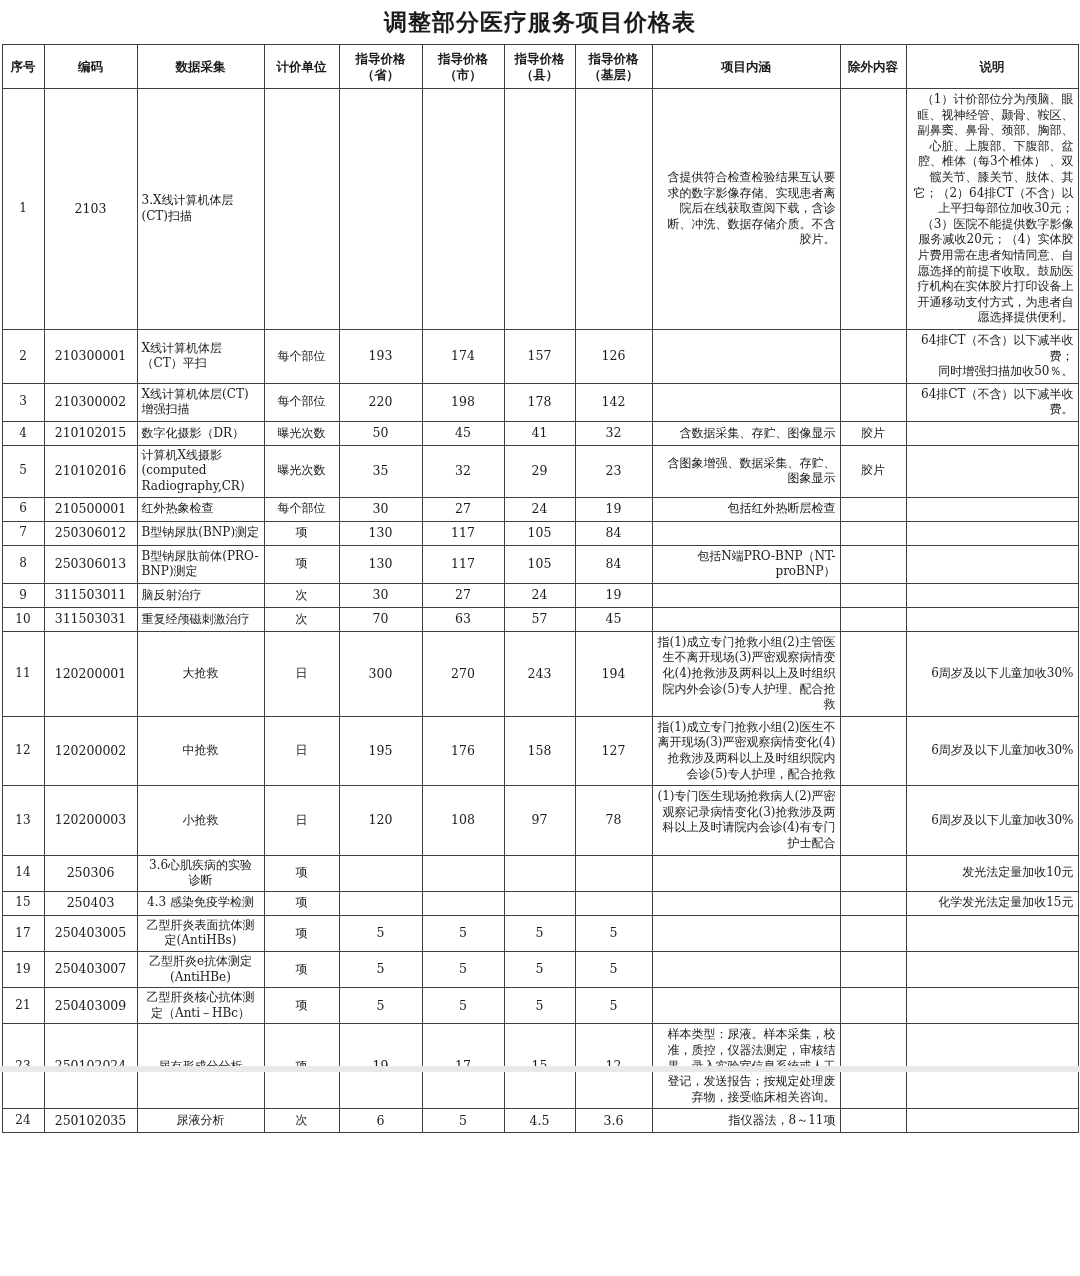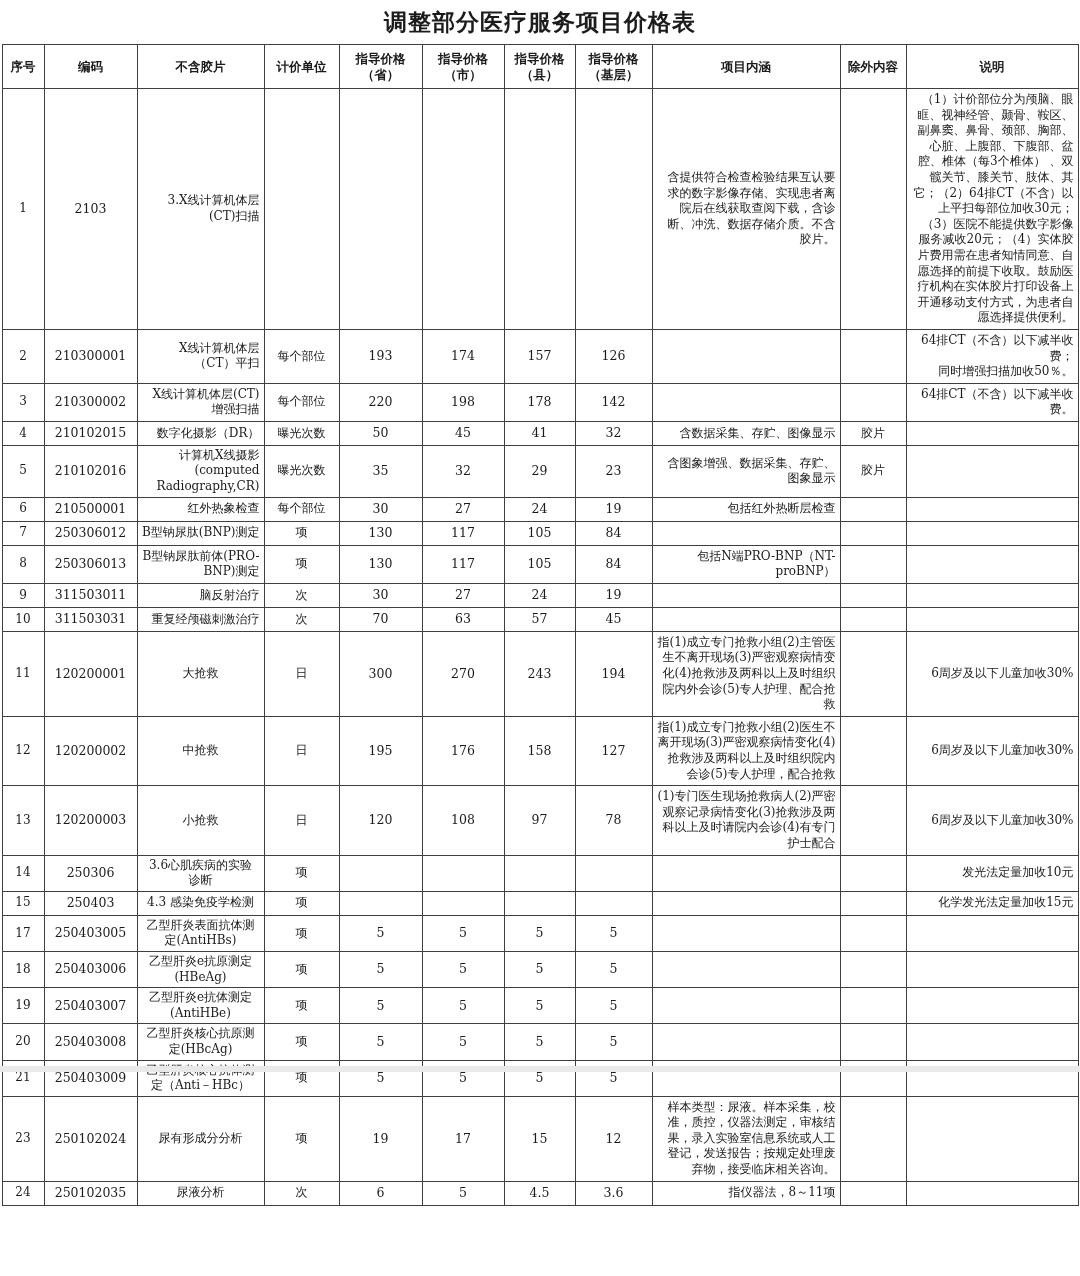--- a/index.html
+++ b/index.html
@@ -46,21 +46,21 @@
     font-size:12px;
     line-height:1.3;
     padding:2px 3px;
     height:24px;
     text-align:center;
     white-space:pre-line;
   }
   td.c-name{padding:2px 4px;}
   
   tbody tr .c-name{}
-  tbody tr:nth-child(-n+10) .c-name{text-align:right;}
+  tbody tr:nth-child(-n+10) .c-name{text-align:left;}
   td.c-content,td.c-note{text-align:right;padding:3px 4px;}
   td.c-price,td.c-code{font-size:12.5px;}
   .bottom-edge{
     position:absolute;left:0;bottom:0;width:1080px;height:6px;
     background:var(--c-edge);
   }
 </style>
 </head>
 <body>
 
@@ -78,21 +78,21 @@
       <col style="width:71px">
       <col style="width:77px">
       <col style="width:188px">
       <col style="width:66px">
       <col style="width:172px">
     </colgroup>
     <thead>
       <tr>
           <th class="hcell">序号</th>
           <th class="hcell">编码</th>
-          <th class="hcell">不含胶片</th>
+          <th class="hcell">数据采集</th>
           <th class="hcell">计价单位</th>
           <th class="hcell">指导价格
 （省）</th>
           <th class="hcell">指导价格
 （市）</th>
           <th class="hcell">指导价格
 （县）</th>
           <th class="hcell">指导价格
 （基层）</th>
           <th class="hcell">项目内涵</th>
@@ -312,52 +312,24 @@
     <td class="c-unit">项</td>
     <td class="c-price">5</td>
     <td class="c-price">5</td>
     <td class="c-price">5</td>
     <td class="c-price">5</td>
     <td class="c-content"></td>
     <td class="c-exclude"></td>
     <td class="c-note"></td>
   </tr>
         <tr>
-    <td class="c-no">18</td>
-    <td class="c-code">250403006</td>
-    <td class="c-name">乙型肝炎e抗原测定
-(HBeAg)</td>
-    <td class="c-unit">项</td>
-    <td class="c-price">5</td>
-    <td class="c-price">5</td>
-    <td class="c-price">5</td>
-    <td class="c-price">5</td>
-    <td class="c-content"></td>
-    <td class="c-exclude"></td>
-    <td class="c-note"></td>
-  </tr>
-        <tr>
     <td class="c-no">19</td>
     <td class="c-code">250403007</td>
     <td class="c-name">乙型肝炎e抗体测定
 (AntiHBe)</td>
-    <td class="c-unit">项</td>
-    <td class="c-price">5</td>
-    <td class="c-price">5</td>
-    <td class="c-price">5</td>
-    <td class="c-price">5</td>
-    <td class="c-content"></td>
-    <td class="c-exclude"></td>
-    <td class="c-note"></td>
-  </tr>
-        <tr>
-    <td class="c-no">20</td>
-    <td class="c-code">250403008</td>
-    <td class="c-name">乙型肝炎核心抗原测
-定(HBcAg)</td>
     <td class="c-unit">项</td>
     <td class="c-price">5</td>
     <td class="c-price">5</td>
     <td class="c-price">5</td>
     <td class="c-price">5</td>
     <td class="c-content"></td>
     <td class="c-exclude"></td>
     <td class="c-note"></td>
   </tr>
         <tr>

